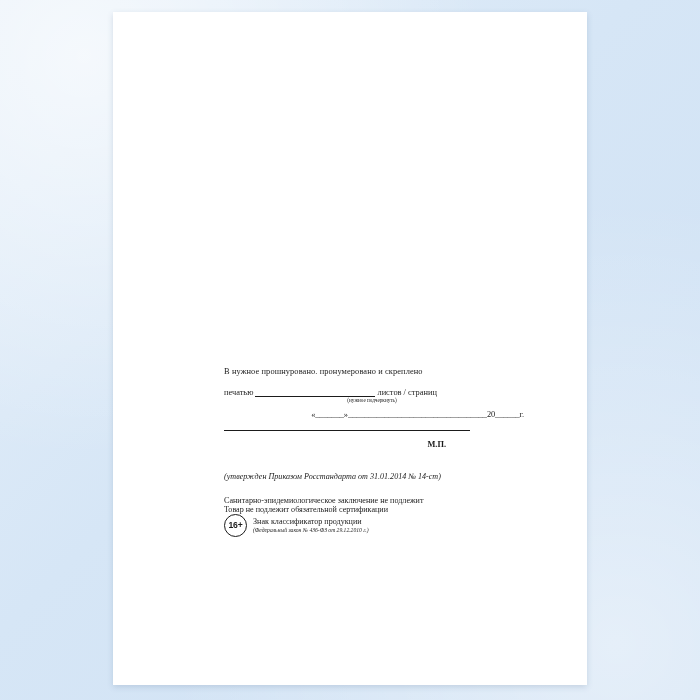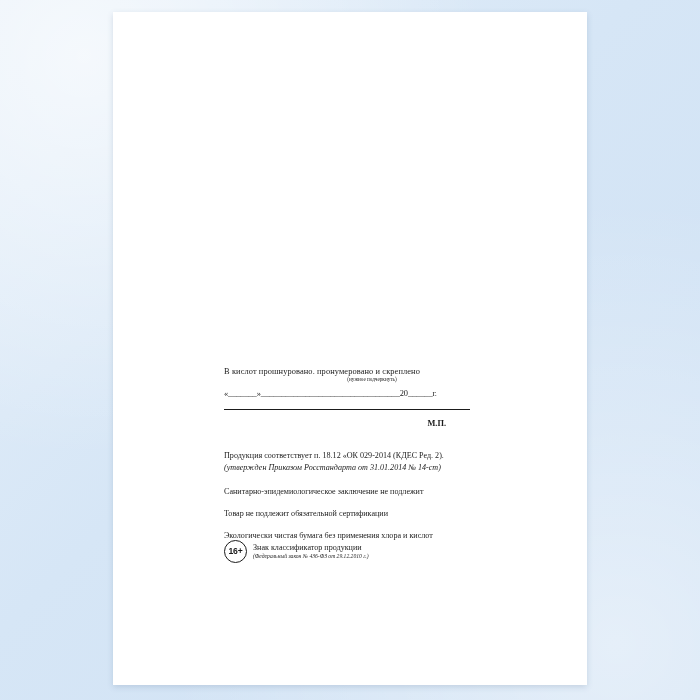--- a/index.html
+++ b/index.html
@@ -65,20 +65,21 @@
     margin-top: 1px;
     margin-left: 88px;
     width: 120px;
     line-height: 1;
   }
   .row-date {
     margin-top: 7px;
     font-size: 8.4px;
     white-space: nowrap;
     letter-spacing: -0.1px;
+    text-align: right;
   }
   .row-fio {
     margin-top: 13px;
     font-size: 8.4px;
     white-space: nowrap;
   }
   .long-rule {
     margin-top: 10px;
     width: 246px;
     border-bottom: 0.8px solid #1b1b1b;
@@ -100,21 +101,21 @@
     font-size: 8.1px;
     line-height: 1.45;
   }
   .para-block .l {
     white-space: nowrap;
   }
   .para-block .ital {
     font-style: italic;
   }
   .p-sanitary { margin-top: 13px; font-size: 8.1px; white-space: nowrap; }
-  .p-sertif   { margin-top: 13px; font-size: 8.1px; white-space: nowrap; }
+  .p-sertif   { font-size: 8.1px; white-space: nowrap; }
   .p-eco      { margin-top: 13px; font-size: 8.1px; white-space: nowrap; }
 
   
   .badge-row {
     display: flex;
     align-items: center;
   }
   .age-badge {
     width: 21px;
     height: 21px;
@@ -151,41 +152,44 @@
 </style>
 </head>
 <body>
 
 <div id="stage">
 
   <div class="page">
 
     <div class="doc-body">
 
-      <div class="line1">В кислот прошнуровано. пронумеровано и скреплено</div>
+      <div class="line1">В нужное прошнуровано. пронумеровано и скреплено</div>
 
+      <div class="row-pechatyu">
+        <span>печатью</span>
+        <span class="ul-span" style="width:120px; margin:0 2px;"></span>
+        <span>листов / страниц</span>
+      </div>
       <div class="tiny-note">(нужное подчеркнуть)</div>
 
       <div class="row-date">«_______»__________________________________20______г.</div>
 
 
       <div class="long-rule"></div>
 
       <div class="row-mp">М.П.</div>
 
       <div class="para-block">
-        <div class="l">Продукция соответствует п. 18.12 «ОК 029-2014 (КДЕС Ред. 2).</div>
         <div class="l ital">(утвержден Приказом Росстандарта от 31.01.2014 № 14-ст)</div>
       </div>
 
       <div class="p-sanitary">Санитарно-эпидемиологическое заключение не подлежит</div>
 
       <div class="p-sertif">Товар не подлежит обязательной сертификации</div>
 
-      <div class="p-eco">Экологически чистая бумага без применения хлора и кислот</div>
 
       <div class="badge-row">
         <div class="age-badge">16+</div>
         <div class="badge-texts">
           <div class="badge-title">Знак классификатор продукции</div>
           <div class="badge-law">(Федеральный закон № 436-ФЗ от 29.12.2010 г.)</div>
         </div>
       </div>
 
     </div>

